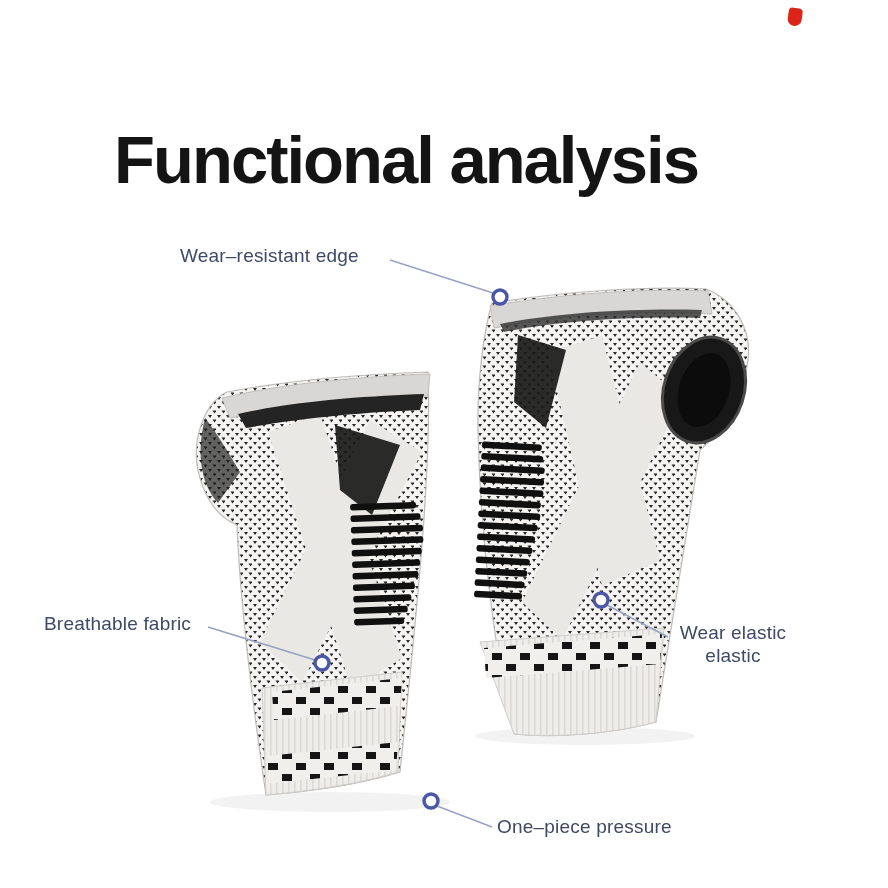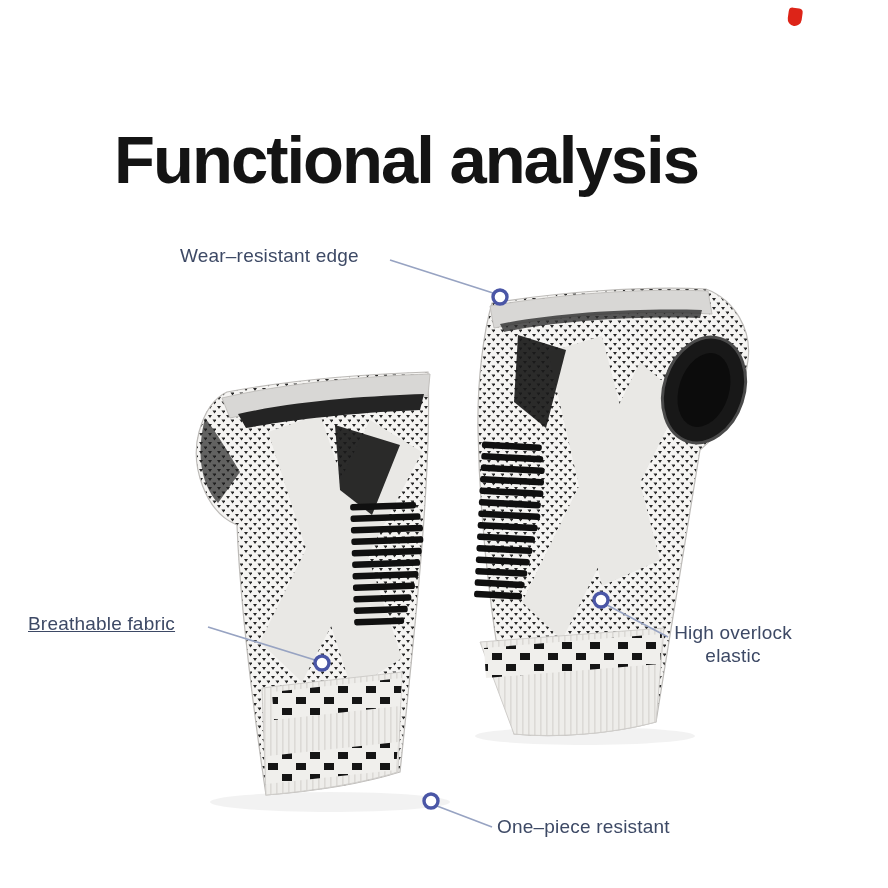--- a/index.html
+++ b/index.html
@@ -135,22 +135,22 @@
     <g fill="#ffffff" stroke="var(--marker-ring,#4a56a6)" stroke-width="3.4">
       <circle cx="500" cy="297" r="7"></circle>
       <circle cx="322" cy="663" r="7"></circle>
       <circle cx="601" cy="600" r="7"></circle>
       <circle cx="431" cy="801" r="7"></circle>
     </g>
   </svg>
 
   <div class="callout" style="left:180px;top:245px;">Wear–resistant edge</div>
 
-  <div class="callout" style="left:28px;top:613px;text-decoration:underline;">Breathable fabric</div>
+  <div class="callout" style="left:44px;top:613px;">Breathable fabric</div>
 
   <div class="callout center" style="left:668px;top:622px;width:130px;">
-    <span>High overlock</span>
+    <span>Wear elastic</span>
     <span>elastic</span>
   </div>
 
-  <div class="callout" style="left:497px;top:816px;">One–piece resistant</div>
+  <div class="callout" style="left:497px;top:816px;">One–piece pressure</div>
 
 </div>
 
 </body></html>

